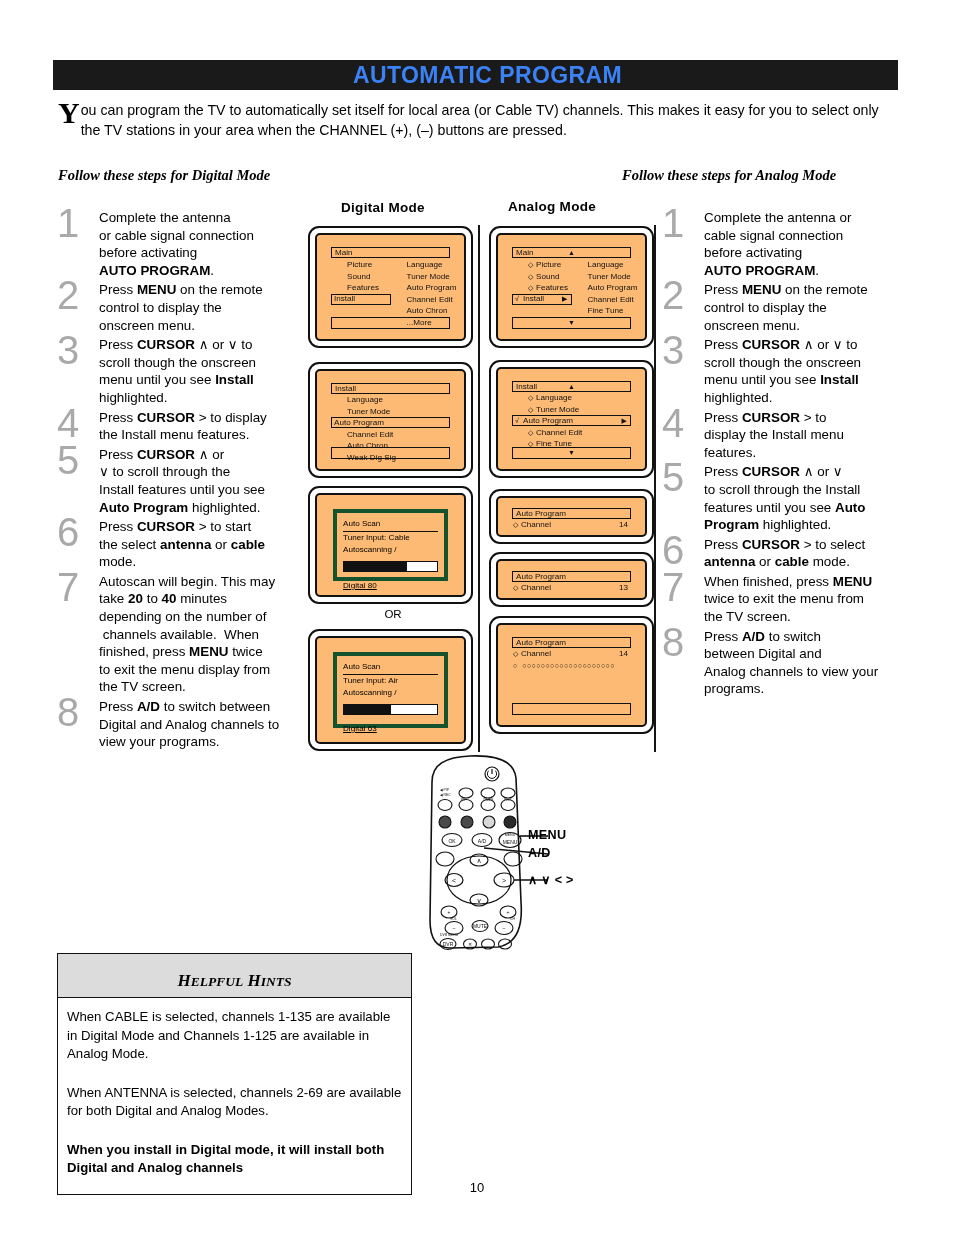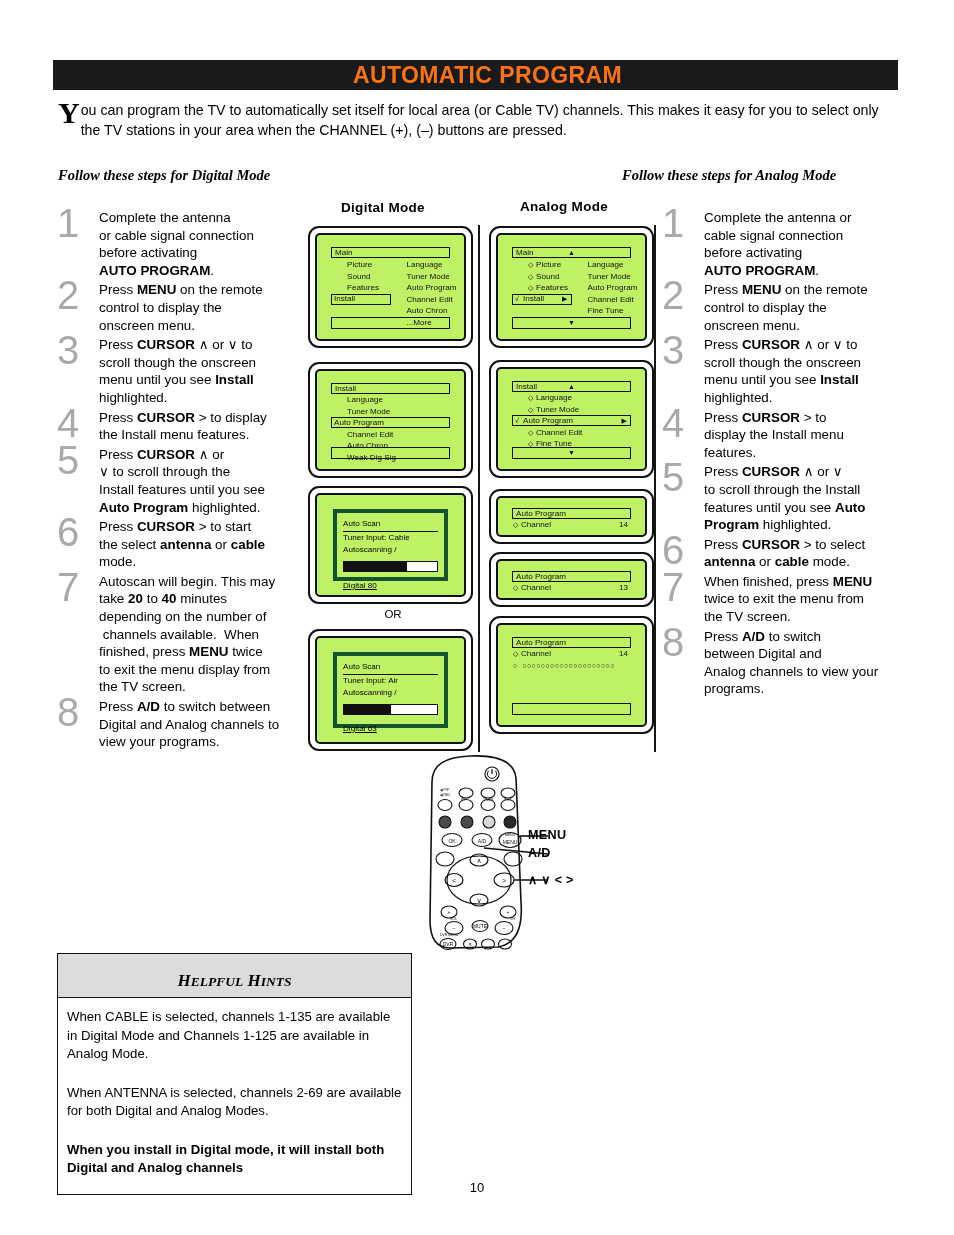--- a/index.html
+++ b/index.html
@@ -16,21 +16,21 @@
   .page { position: relative; width: 954px; height: 1235px; }
 
   
   .banner {
     position: absolute; left: 53px; top: 60px;
     width: 845px; height: 30px;
     background: #1a1a1a;
     display: flex; align-items: center; justify-content: center;
   }
   .banner-title {
-    color: #f97316;
+    color: #3b82f6;
     font-size: 23px;
     font-weight: bold;
     letter-spacing: .4px;
     font-family: "Liberation Sans", sans-serif;
     margin-left: 24px;
   }
 
   
   .intro {
     position: absolute; left: 58px; top: 100px;
@@ -59,21 +59,21 @@
   .follow-right { left: 622px; top: 167px; }
 
   
   .mode-head {
     position: absolute;
     font-size: 13.5px;
     font-weight: bold;
     letter-spacing: .3px;
   }
   .mode-head-digital { left: 341px; top: 200px; }
-  .mode-head-analog  { left: 520px; top: 199px; }
+  .mode-head-analog  { left: 508px; top: 199px; }
 
   
   .vrule {
     position: absolute;
     width: 2px;
     background: #151515;
   }
   .vrule-a { left: 478px; top: 225px; height: 527px; }
   .vrule-b { left: 654px; top: 225px; height: 527px; }
 
@@ -113,21 +113,21 @@
     border: 2px solid #111;
     border-radius: 11px;
     background: #fff;
     box-sizing: border-box;
   }
   .tv-inner {
     position: absolute;
     left: 5px; top: 5px; right: 5px; bottom: 5px;
     border: 2px solid #111;
     border-radius: 5px;
-    background: #bef264;
+    background: #fdba74;
     box-sizing: border-box;
     overflow: hidden;
   }
   .osd {
     position: absolute;
     left: 14px; right: 14px; top: 12px; bottom: 10px;
     font-size: 8.1px;
     line-height: 11.6px;
     color: #111;
   }

